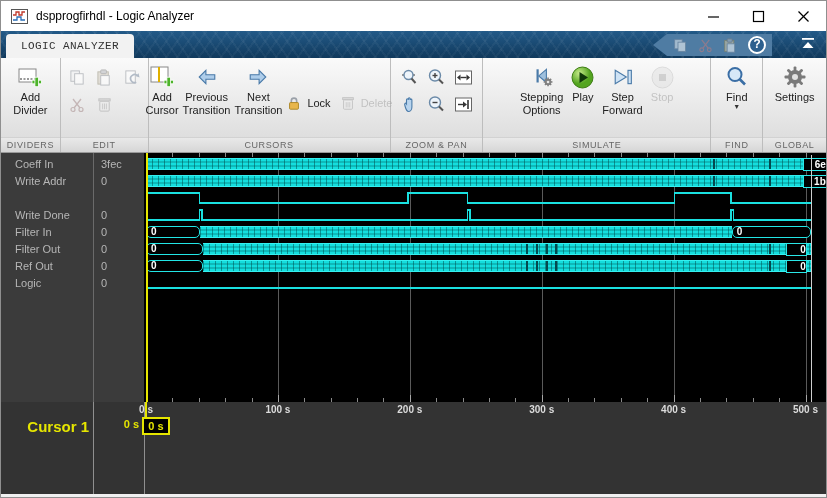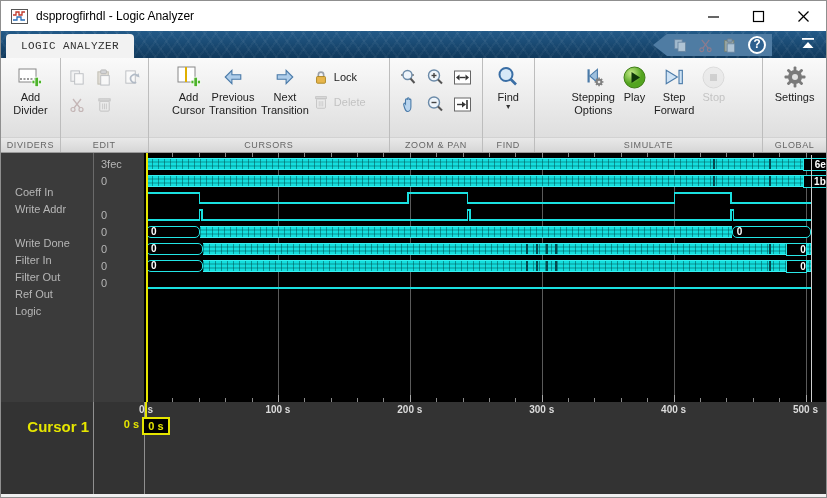--- a/index.html
+++ b/index.html
@@ -35,29 +35,29 @@
   .grp-body{height:79px;display:flex;justify-content:center;}
   .grp-cap{height:15px;font-size:9px;color:#666;text-align:center;letter-spacing:.6px;
     border-top:1px solid #d2d2d2;line-height:14px;background:linear-gradient(#e9e9e9,#d6d6d6);}
   .tbtn{display:flex;flex-direction:column;align-items:center;padding-top:5px;border-radius:3px;}
   .tbtn .ic{height:28px;display:flex;align-items:center;justify-content:center;}
   .tbtn .lbl{font-size:11px;line-height:13px;color:#222;text-align:center;white-space:nowrap;}
   .disabled{opacity:.5;filter:grayscale(.6);}
   .disabled .lbl, .lbl.dim{color:#9a9a9a;}
   .edit-grid,.zoom-grid{display:grid;grid-template-columns:repeat(3,27px);grid-auto-rows:27px;
     padding-top:8px;justify-items:center;align-items:center;}
-  .small-col{display:flex;flex-direction:column;padding-top:11px;gap:9px;}
+  .small-col{display:flex;flex-direction:row;padding-top:11px;gap:9px;}
   .srow{display:flex;align-items:center;gap:5px;font-size:11px;color:#222;}
   .caret{font-size:7px;color:#333;line-height:6px;}
   
   #main{position:absolute;left:0;top:151px;width:827px;height:341px;background:#333;border-top:1px solid #9a9a9a;}
   #names-panel{position:absolute;left:0;top:0;width:143px;height:249px;background:#3b3b3b;}
   #names-div{position:absolute;left:92px;top:0;width:1px;height:249px;background:#6a6a6a;}
   .sig-row{position:absolute;left:0;width:143px;height:17px;line-height:17px;font-size:11px;color:#b6b6b6;}
-  .sig-row .nm{position:absolute;left:14px;margin-top:28px;}
+  .sig-row .nm{position:absolute;left:14px;}
   .sig-row .vl{position:absolute;left:100px;}
   #plot{position:absolute;left:143px;top:0;width:684px;height:249px;background:#000;overflow:hidden;}
   .gridline{position:absolute;top:3px;height:246px;width:1px;background:#5a5a5a;}
   .wave-row{position:absolute;left:0;width:684px;height:12px;}
   .busy{position:absolute;height:12px;background-color:#14dede;
     background-image:repeating-linear-gradient(90deg,rgba(0,75,75,.5) 0 1px,transparent 1px 6px),
                      repeating-linear-gradient(0deg,transparent 0 2px,rgba(0,100,100,.3) 2px 4px);
     border-top:1px solid #36efef;border-bottom:1px solid #36efef;}
   .bus-seg{position:absolute;height:12px;background:#000;border:1px solid #22e6e6;border-radius:5px;
     color:#fff;font-weight:bold;font-size:10px;line-height:10px;display:flex;align-items:center;padding-left:4px;z-index:2;}
@@ -278,36 +278,20 @@
             <rect x="1.5" y="3" width="16" height="13" fill="#fff" stroke="#666"></rect>
             <line x1="14" y1="5" x2="14" y2="14" stroke="#333" stroke-width="1.6"></line>
             <polygon points="13,9.5 9,6.5 9,12.5" fill="#333"></polygon>
                 <line x1="4" y1="9.5" x2="9" y2="9.5" stroke="#333" stroke-width="1.4"></line>
               </svg></span>
         </div>
       </div>
       <div class="grp-cap">ZOOM &amp; PAN</div>
     </div>
 
-    <div class="grp" style="width:52px">
-      <div class="grp-body">
-        <div class="tbtn">
-          <div class="ic">
-              <svg width="22" height="22" viewBox="0 0 22 22">
-            <circle cx="9" cy="8.5" r="6.5" fill="#d6e8f8" stroke="#3a6ea5" stroke-width="2"></circle>
-            <line x1="13.5" y1="13" x2="19" y2="18.5" stroke="#3a6ea5" stroke-width="2.6"></line>
-              </svg>
-            </div>
-          <div class="lbl"><span>Find</span></div>
-          <div class="caret">▼</div>
-        </div>
-      </div>
-      <div class="grp-cap">FIND</div>
-    </div>
-
     <div class="grp" style="width:229px">
       <div class="grp-body" style="gap:8px">
         <div class="tbtn">
           <div class="ic">
               <svg width="26" height="22" viewBox="0 0 22 20">
             <line x1="7" y1="3" x2="7" y2="15" stroke="#4a7aa8" stroke-width="2"></line>
             <polygon points="15,3 8,9 15,15" fill="#9fc0dd" stroke="#4a7aa8"></polygon>
             <circle cx="16.5" cy="14.5" r="3" fill="#808080"></circle>
             <g stroke="#808080" stroke-width="1.4">
                   <line x1="16.5" y1="10.5" x2="16.5" y2="18.5"></line>
@@ -350,20 +334,36 @@
           <div class="ic">
               <svg width="23" height="23" viewBox="0 0 23 23">
             <circle cx="11.5" cy="11.5" r="10.5" fill="#e2e2e2" stroke="#c0c0c0"></circle>
             <rect x="8" y="8" width="7" height="7" fill="#adadad"></rect>
               </svg>
             </div>
           <div class="lbl dim"><span>Stop</span></div>
         </div>
       </div>
       <div class="grp-cap">SIMULATE</div>
+    </div>
+
+    <div class="grp" style="width:52px">
+      <div class="grp-body">
+        <div class="tbtn">
+          <div class="ic">
+              <svg width="22" height="22" viewBox="0 0 22 22">
+            <circle cx="9" cy="8.5" r="6.5" fill="#d6e8f8" stroke="#3a6ea5" stroke-width="2"></circle>
+            <line x1="13.5" y1="13" x2="19" y2="18.5" stroke="#3a6ea5" stroke-width="2.6"></line>
+              </svg>
+            </div>
+          <div class="lbl"><span>Find</span></div>
+          <div class="caret">▼</div>
+        </div>
+      </div>
+      <div class="grp-cap">FIND</div>
     </div>
 
     <div class="grp" style="width:63px">
       <div class="grp-body">
         <div class="tbtn">
           <div class="ic">
               <svg width="24" height="24" viewBox="0 0 24 24">
             <g fill="#7a7a7a">
               <rect x="10.6" y="1.5" width="2.8" height="21" rx="1"></rect>
               <rect x="10.6" y="1.5" width="2.8" height="21" rx="1" transform="rotate(45 12 12)"></rect>

